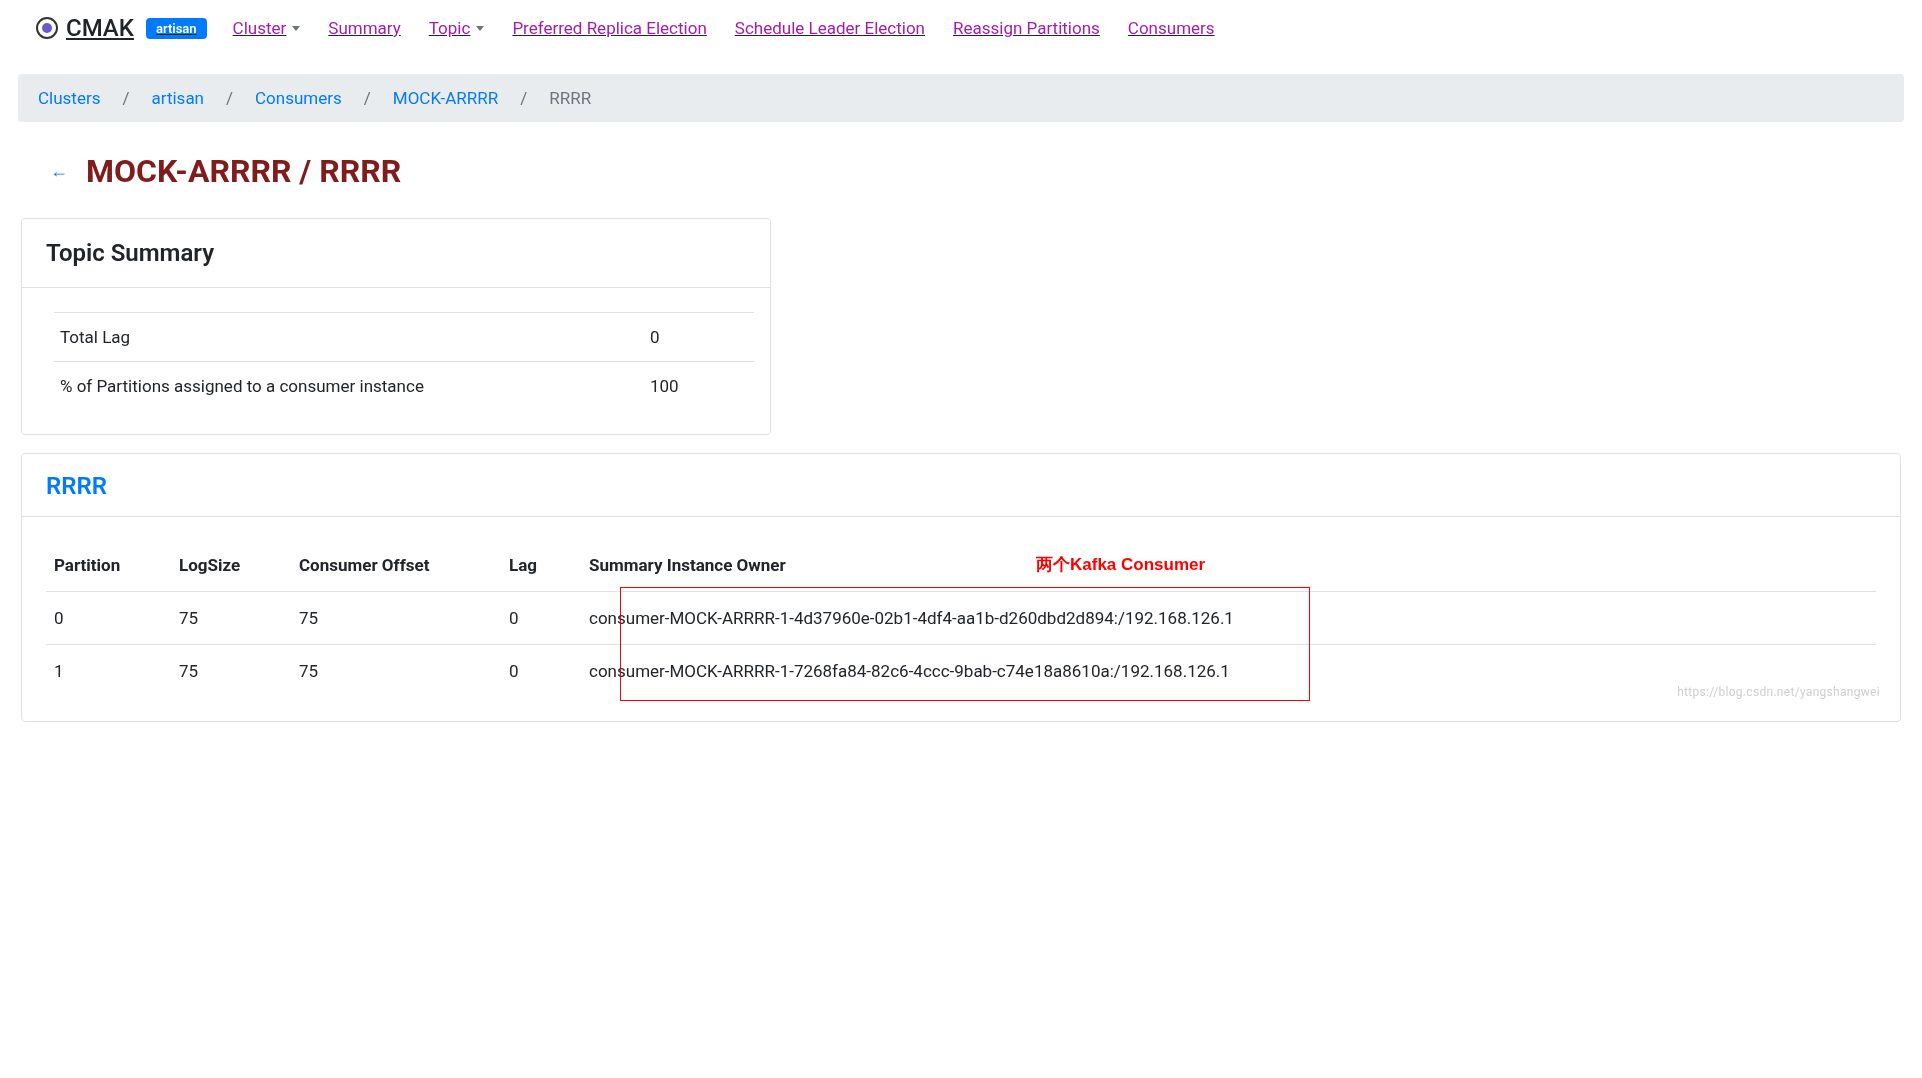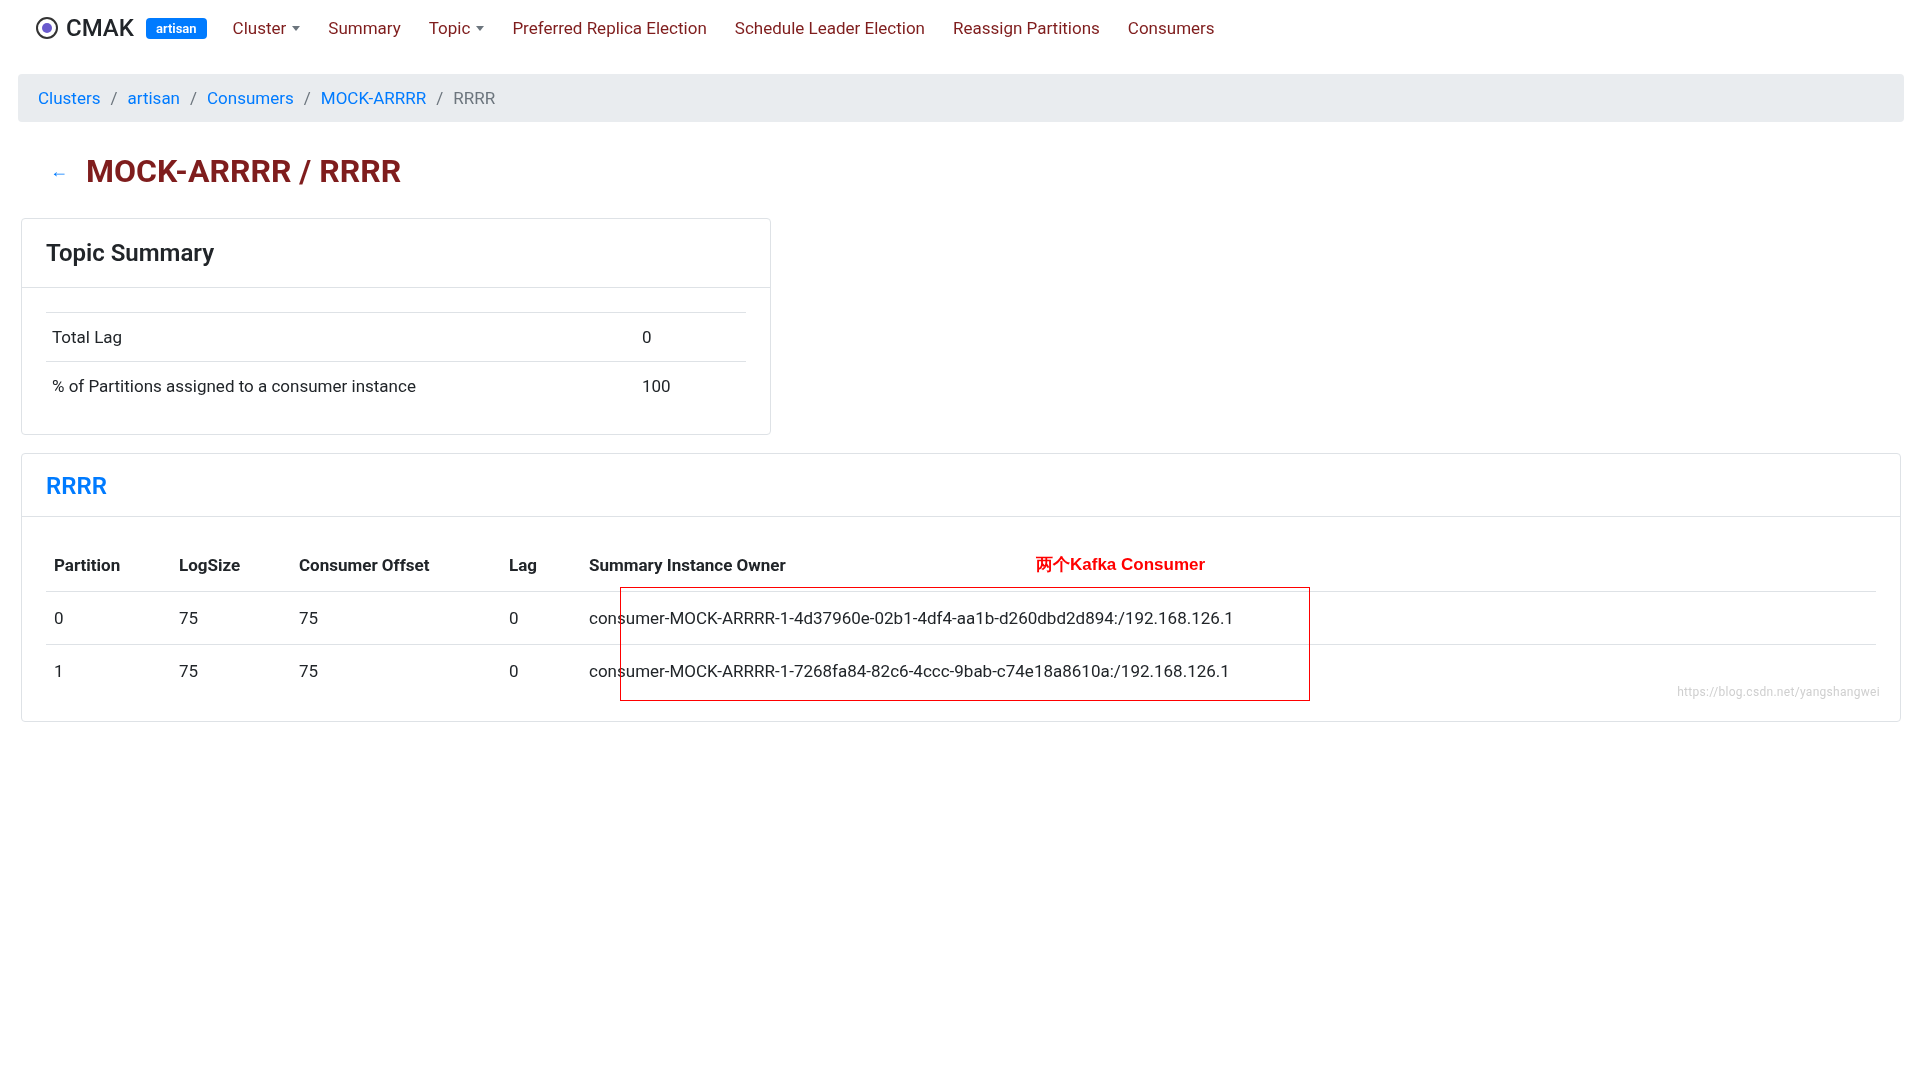--- a/index.html
+++ b/index.html
@@ -11,20 +11,21 @@
       font-family: -apple-system, BlinkMacSystemFont, "Segoe UI", Roboto, "Helvetica Neue", Arial, sans-serif;
       font-size: 16px;
       color: #212529;
       background: #fff;
     }
     .navbar {
       display: flex;
       align-items: center;
       padding: 12px 36px;
       gap: 8px;
+      text-decoration: underline;
     }
     .navbar-brand-wrapper {
       display: flex;
       align-items: center;
       gap: 8px;
     }
     .brand-icon {
       width: 22px;
       height: 22px;
       border-radius: 50%;
@@ -51,21 +52,21 @@
       background: #007bff;
       color: #fff;
       font-size: 13px;
       font-weight: 600;
       padding: 3px 10px;
       border-radius: 4px;
       margin-left: 4px;
       margin-right: 8px;
     }
     .nav-item {
-      color: #7f1d1d;
+      color: #a21caf;
       text-decoration: none;
       padding: 6px 10px;
       font-size: 17px;
       display: inline-flex;
       align-items: center;
       gap: 4px;
       justify-content: center;
     }
     .caret {
       width: 0;
@@ -78,21 +79,21 @@
     }
     .breadcrumb-container {
       margin: 18px 18px 0 18px;
       background: #e9ecef;
       padding: 14px 20px;
       border-radius: 4px;
     }
     .breadcrumb {
       display: flex;
       align-items: flex-start;
-      gap: 10px;
+      gap: 22px;
       font-size: 17px;
     }
     .breadcrumb a {
       color: #007bff;
       text-decoration: none;
     }
     .breadcrumb .sep {
       color: #6c757d;
     }
     .breadcrumb .current {
@@ -129,20 +130,21 @@
       border-bottom: 1px solid #dee2e6;
       font-size: 24px;
       font-weight: 600;
     }
     .card-body {
       padding: 24px;
     }
     .summary-table {
       width: 100%;
       border-collapse: collapse;
+      margin-left: 8px;
     }
     .summary-table td {
       padding: 14px 6px;
       border-top: 1px solid #dee2e6;
       font-size: 17px;
     }
     .summary-table tr:first-child td {
       border-top: 1px solid #dee2e6;
     }
     .summary-table td:last-child {

